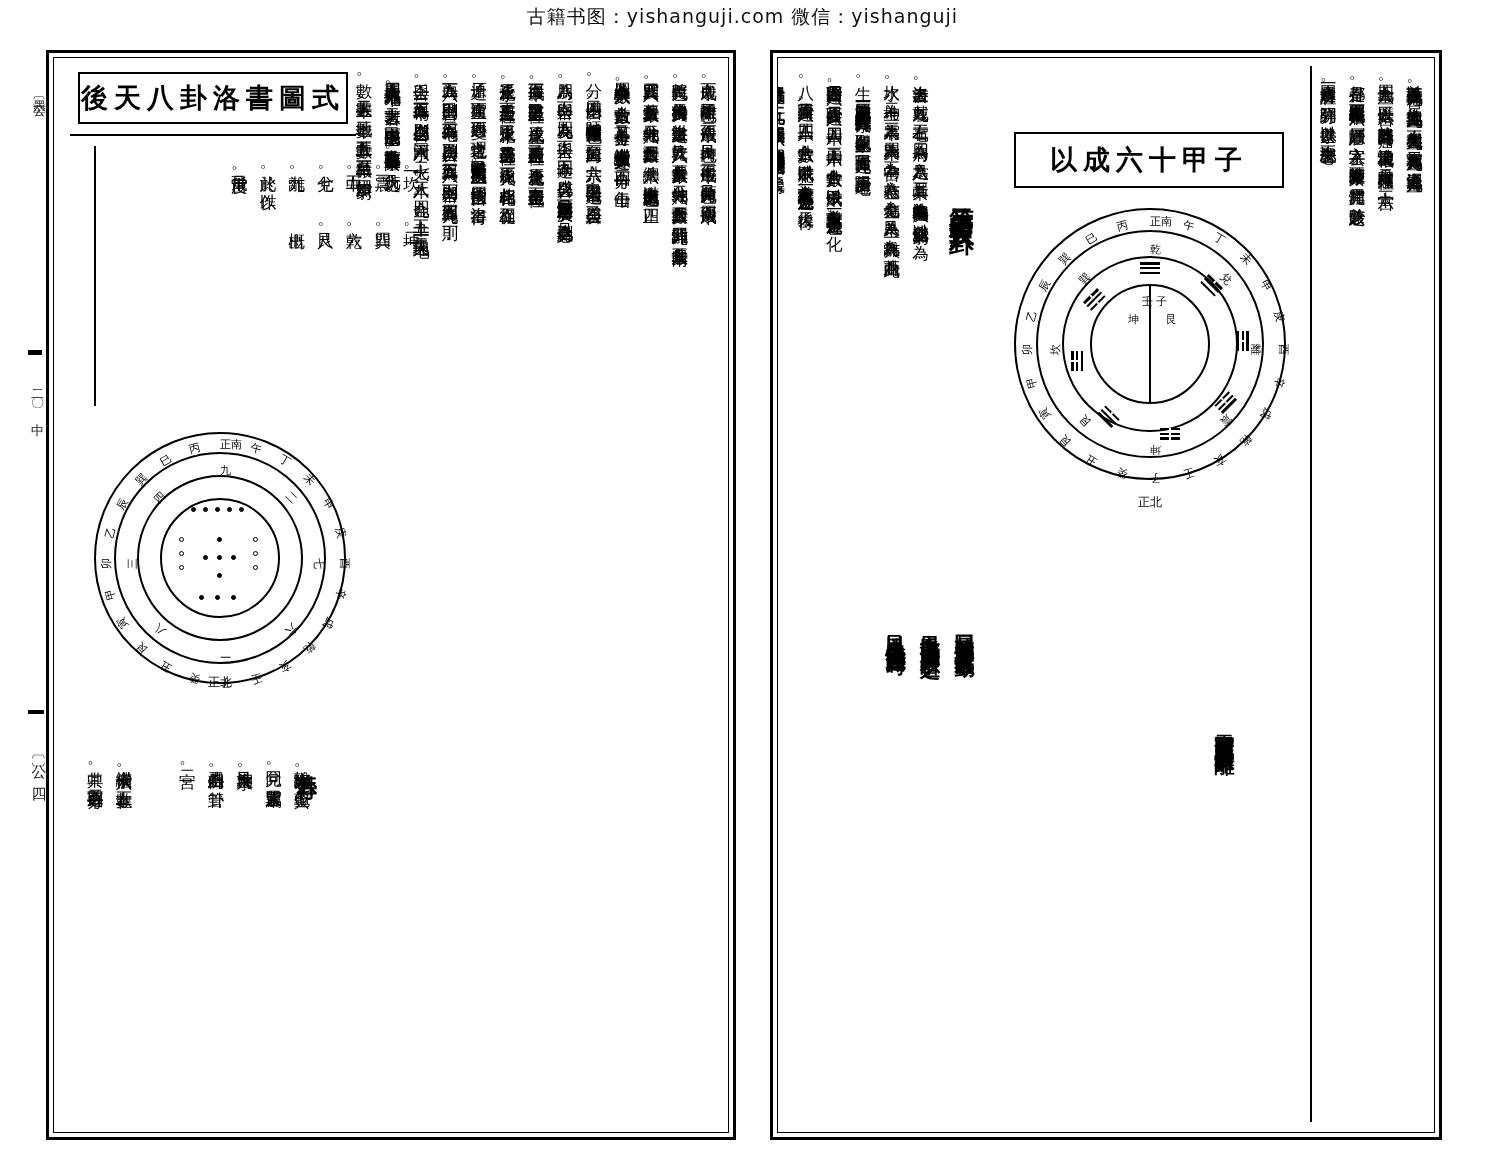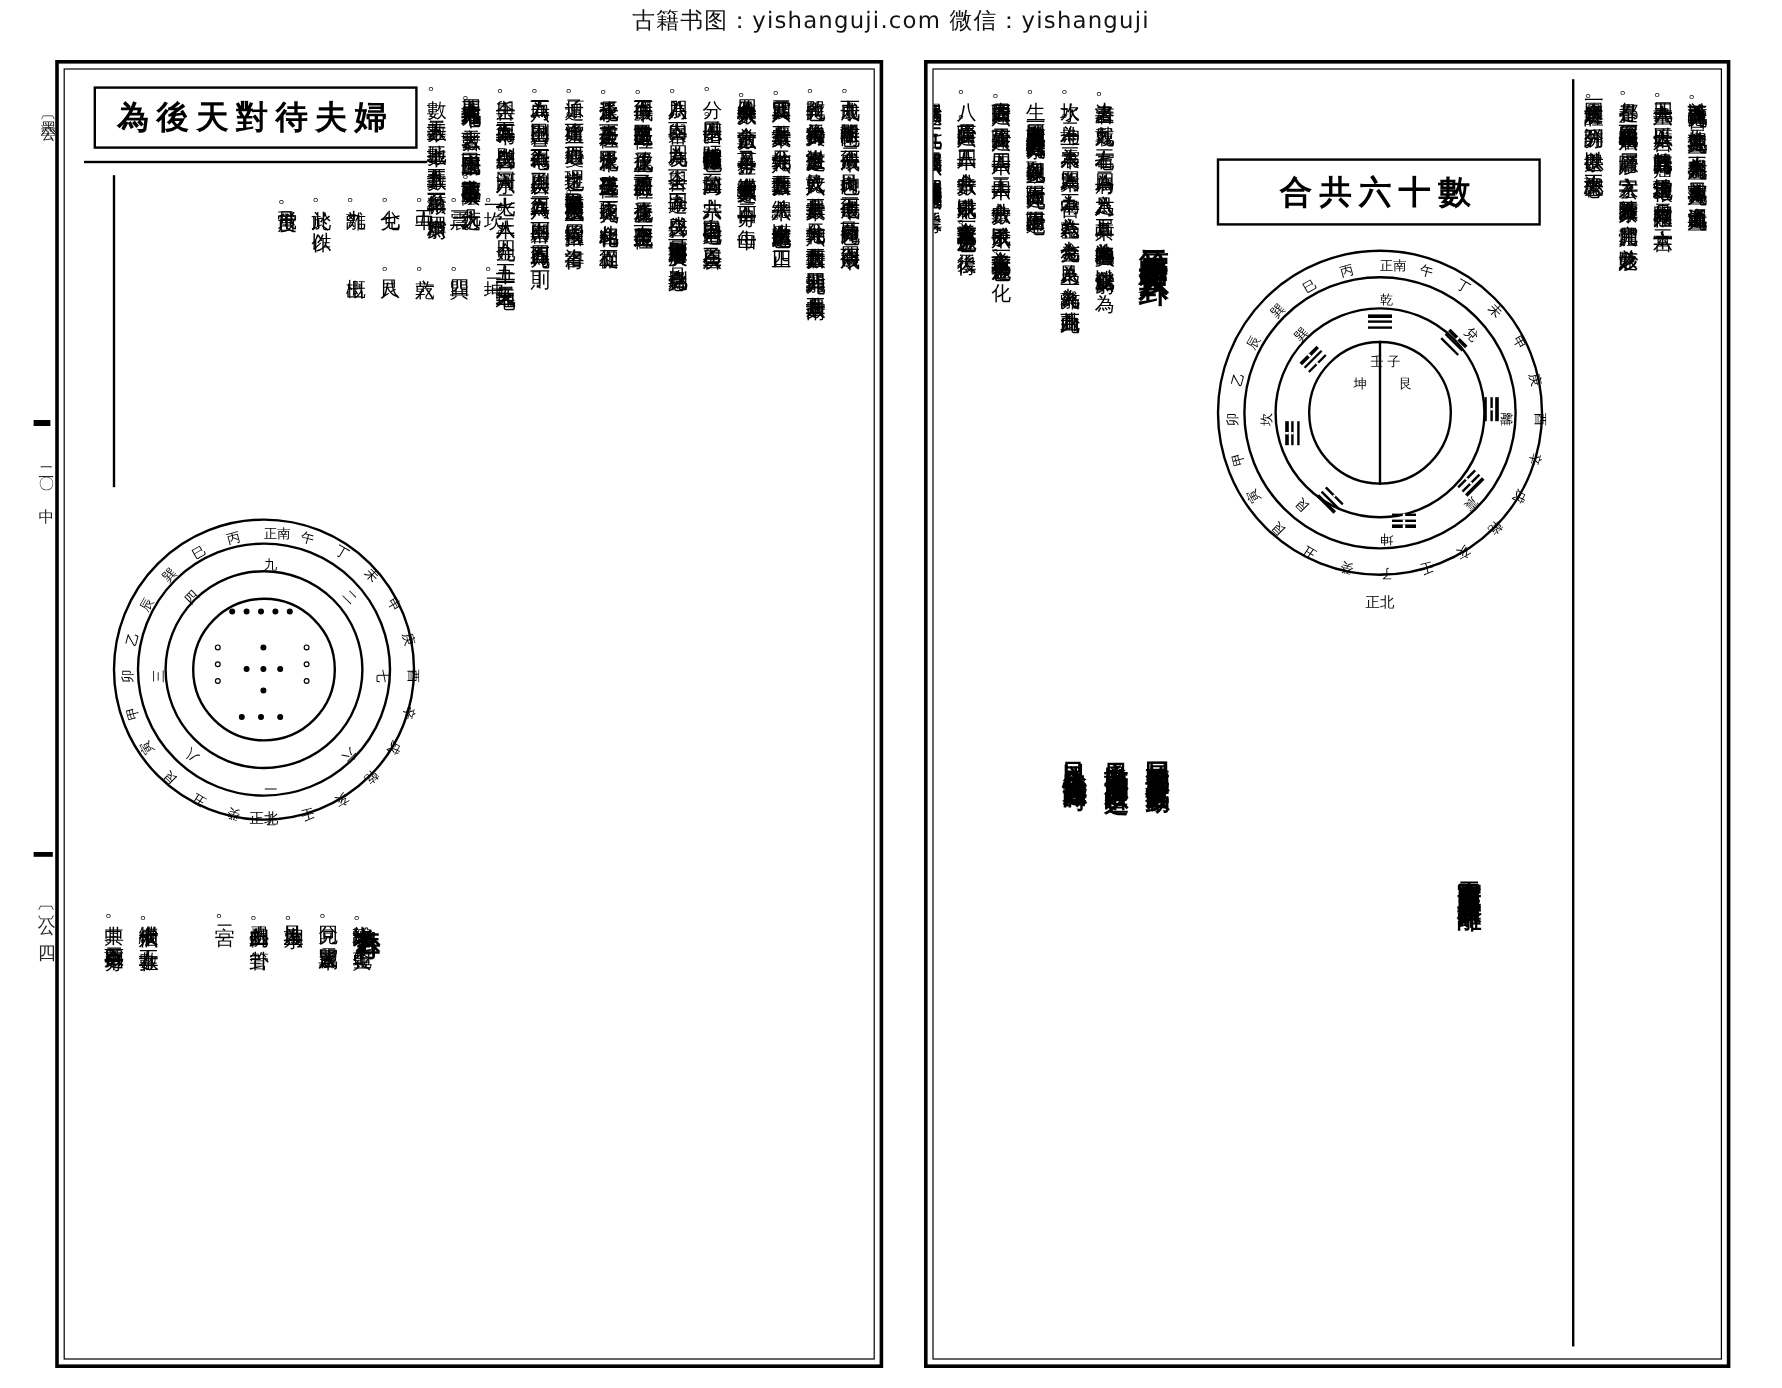--- a/index.html
+++ b/index.html
@@ -199,21 +199,21 @@
       <div class="vcols" style="right:6px; top:14px; height:1050px;">
         <div class="vcol">並論以九畫而應九宮。如天地定位共九畫。水火不相射共九畫。雷風相薄共九畫。山澤通氣共九畫。</div>
         <div class="vcol">四九三十六畫。以應三十六宮。故乾遇巽時為月窟。坤逢雷地現天根。天根月窟閒來往。三十六宮</div>
         <div class="vcol">都是春。而羅經因載化三十六層。層層隱妙。字字入玄。時師多不察其本原。究其體用。兼賅之妙。</div>
         <div class="vcol">余因是逐一註解。詳列分明。以共世學。不沒先聖苦心。</div>
       </div>
 
       <div class="hline" style="right:122px; top:8px; width:2px; height:1056px;"></div>
 
       <div class="banner" style="right:150px; top:74px; width:270px; height:56px;">
-        <span>合共六十數</span>
+        <span>以成六十甲子</span>
       </div>
 
       <div class="diagram" style="right:128px; top:150px; width:312px; height:420px;">
         <div class="ring" style="width:272px;height:272px;top:136px;"></div>
         <div class="ring" style="width:228px;height:228px;top:136px;"></div>
         <div class="ring" style="width:176px;height:176px;top:136px;"></div>
         <div class="ring" style="width:120px;height:120px;top:136px;"></div>
 
         <div class="hline" style="left:155px; top:76px; width:2px; height:120px;"></div>
 
@@ -339,21 +339,21 @@
         <div class="vcol">得五而成十。故甲己起甲子至五位。達戊辰化土。乙庚起丙子至五位。逢庚辰化金。丙辛起戊子至五位。</div>
         <div class="vcol">逢壬辰化水。丁壬起庚子至五位。逢甲辰化木。戊癸起壬子至五位。逢丙辰化火。此相合相化。相從五</div>
         <div class="vcol">子原遁。逢寅而生。遇辰而變。理之常也。與甲己起甲子至寅為丙火生戊辰土。後四宮同推。洛書一得</div>
         <div class="vcol">五而為六。則甲與己合。二得五而為七。則乙與庚合。三得五而為八。則丙與辛合。四得五而為九。則丁</div>
         <div class="vcol">與壬合。五得五而為十。則戊與癸合。河圖一六水。二七火。三八木。四九金。五十土。天一地二天三地</div>
         <div class="vcol">四天五地六天七地八天九地十。言天數者。甲丙戊庚壬五陽干。言地數者乙辛己丁癸五陰干。凡大衍之</div>
         <div class="vcol">數。天數二十五。地數三十。共五十五數。至精至微。妙用無窮。</div>
       </div>
 
       <div class="banner" style="left:24px; top:14px; width:270px; height:52px;">
-        <span>為後天對待夫婦</span>
+        <span>後天八卦洛書圖式</span>
       </div>
 
       <div class="hline" style="left:16px; top:76px; width:286px; height:2px;"></div>
       <div class="hline" style="left:40px; top:88px; width:2px; height:260px;"></div>
 
       <div class="vcols" style="left:170px; top:104px; height:250px;">
         <div class="vcol">一坎。  二坤。</div>
         <div class="vcol">三震。  四巽。</div>
         <div class="vcol">五中。  六乾。</div>
         <div class="vcol">七兌。  八艮。</div>

